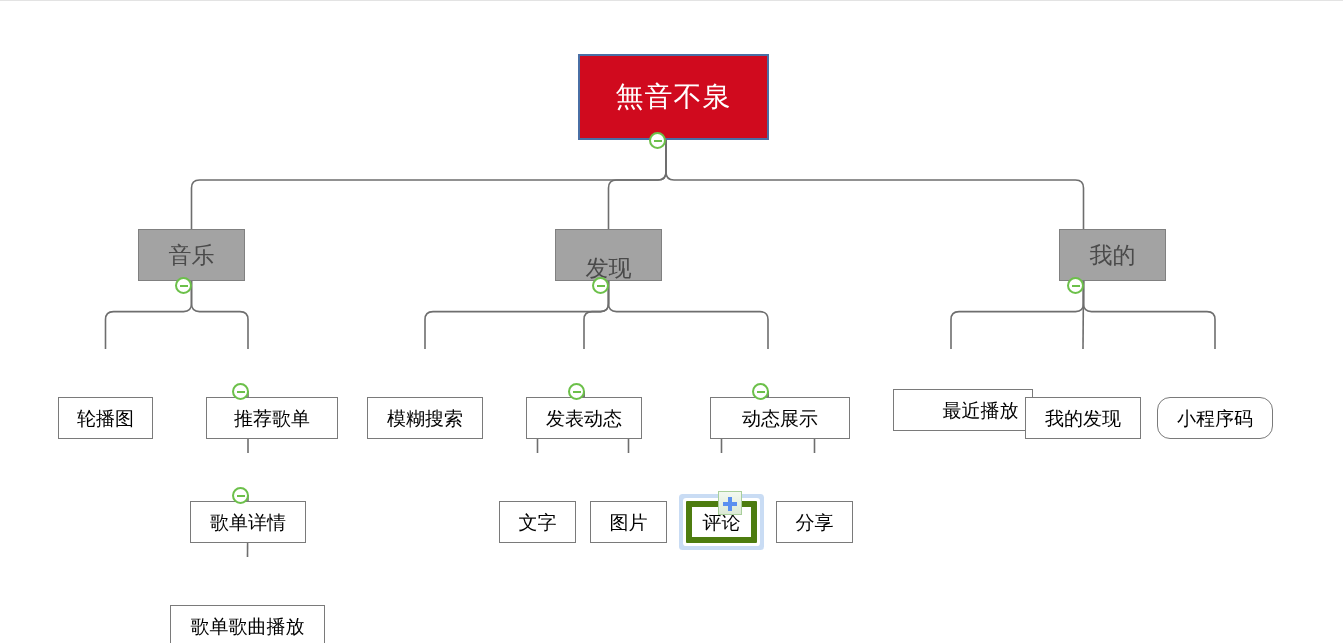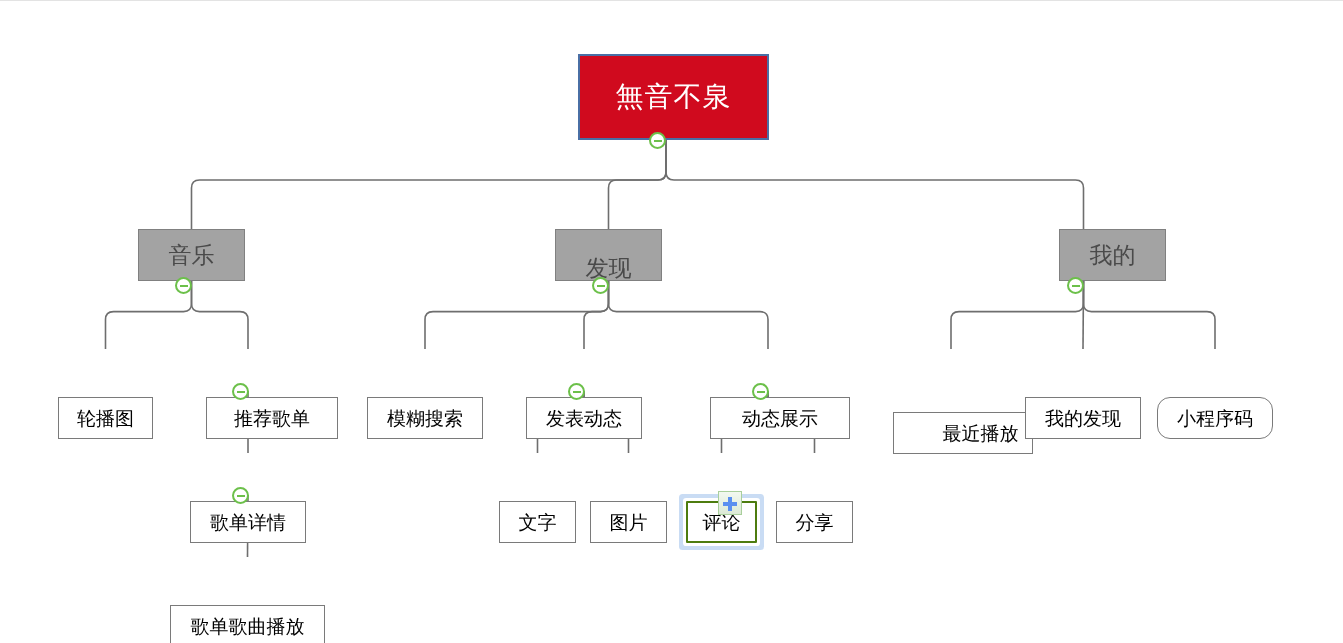--- a/index.html
+++ b/index.html
@@ -72,21 +72,21 @@
     border: 1px solid #7a7a7a;
     color: #000000;
     font-size: 19px;
     margin-top: 48px;
   }
 
   
   .node.selected {
     outline: none;
     box-shadow: 0 0 0 3px #ffffff, 0 0 0 7px #c9dcf4;
-    border: 2px solid #4d7c0f;
+    border: 6px solid #4d7c0f;
     border-radius: 1px;
     z-index: 7;
     text-align: right;
   }
 
   
   .toggle {
     position: absolute;
     width: 17px;
     height: 17px;
@@ -243,21 +243,21 @@
     </div>
     <div class="node lvl3" style="left: 367px; top: 348px; width: 116px; height: 42px;">
       <span class="label">模糊搜索</span>
     </div>
     <div class="node lvl3" style="left: 526px; top: 348px; width: 116px; height: 42px;">
       <span class="label">发表动态</span>
     </div>
     <div class="node lvl3" style="left: 710px; top: 348px; width: 140px; height: 42px;">
       <span class="label">动态展示</span>
     </div>
-    <div class="node lvl3" style="left: 893px; top: 363px; width: 140px; height: 42px; padding-left: 35px;">
+    <div class="node lvl3" style="left: 893px; top: 340px; width: 140px; height: 42px; padding-left: 35px;">
       <span class="label">最近播放</span>
     </div>
     <div class="node lvl3" style="left: 1025px; top: 348px; width: 116px; height: 42px;">
       <span class="label">我的发现</span>
     </div>
     <div class="node lvl3" style="left: 1157px; top: 348px; width: 116px; height: 42px; border-radius: 13px;">
       <span class="label">小程序码</span>
     </div>
     <div class="node lvl4" style="left: 190px; top: 452px; width: 116px; height: 42px;">
       <span class="label">歌单详情</span>

